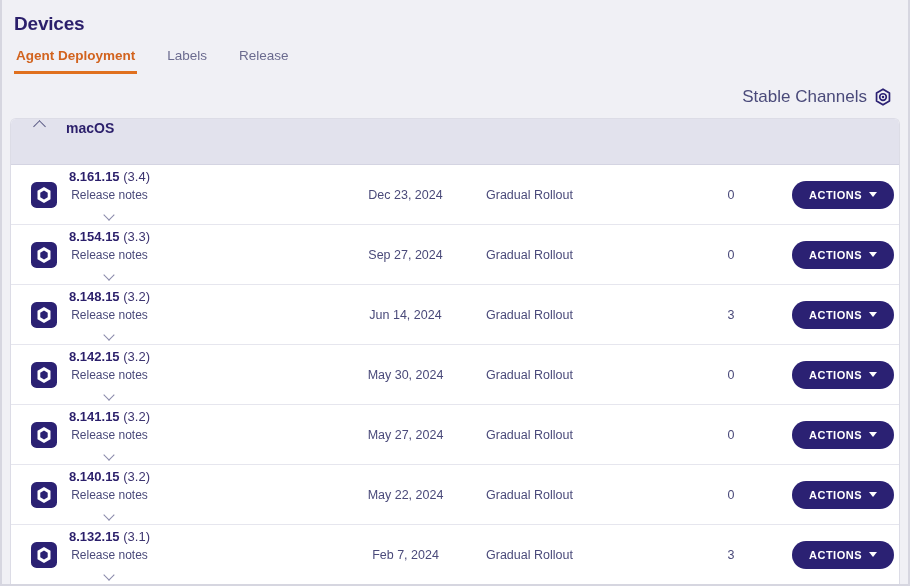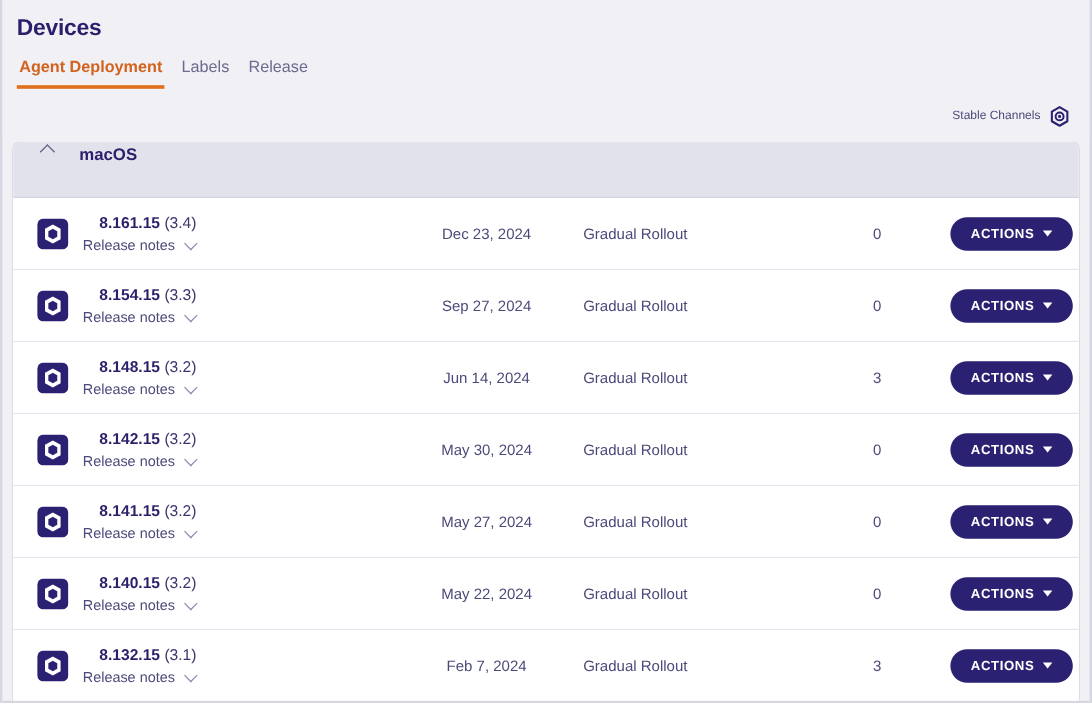--- a/index.html
+++ b/index.html
@@ -33,21 +33,21 @@
     font-size: 19px;
     font-weight: bold;
     color: #2b1f6b;
     letter-spacing: -0.2px;
     line-height: 24px;
   }
 
   .tabs {
     display: flex;
     align-items: flex-end;
-    gap: 12px;
+    gap: 28px;
     margin-top: 12px;
     padding-left: 0;
   }
 
   .tab {
     font-size: 13.5px;
     color: #6b6b8f;
     padding: 0 2px 7px 2px;
     cursor: pointer;
     border-bottom: 3px solid transparent;
@@ -65,21 +65,21 @@
   .channels-bar {
     display: flex;
     justify-content: flex-end;
     align-items: center;
     gap: 7px;
     padding: 14px 16px 12px 0;
     background: #f0f0f5;
   }
 
   .channels-label {
-    font-size: 10px;
+    font-size: 17px;
     color: #4a4a7a;
     line-height: 16px;
   }
 
   .hex-badge {
     width: 18px;
     height: 18px;
     display: block;
     flex: none;
   }
@@ -166,20 +166,21 @@
     text-align: right;
   }
   .vnum { font-weight: bold; }
   .vbuild { font-weight: normal; color: #3d3470; }
 
   .relnotes {
     display: flex;
     align-items: center;
     gap: 8px;
     cursor: pointer;
+    flex-direction: column;
   }
   .relnotes-text {
     font-size: 12px;
     color: #4a4a7a;
     line-height: 15px;
   }
   .chev-down {
     width: 10px; height: 10px;
     position: relative;
     flex: none;

